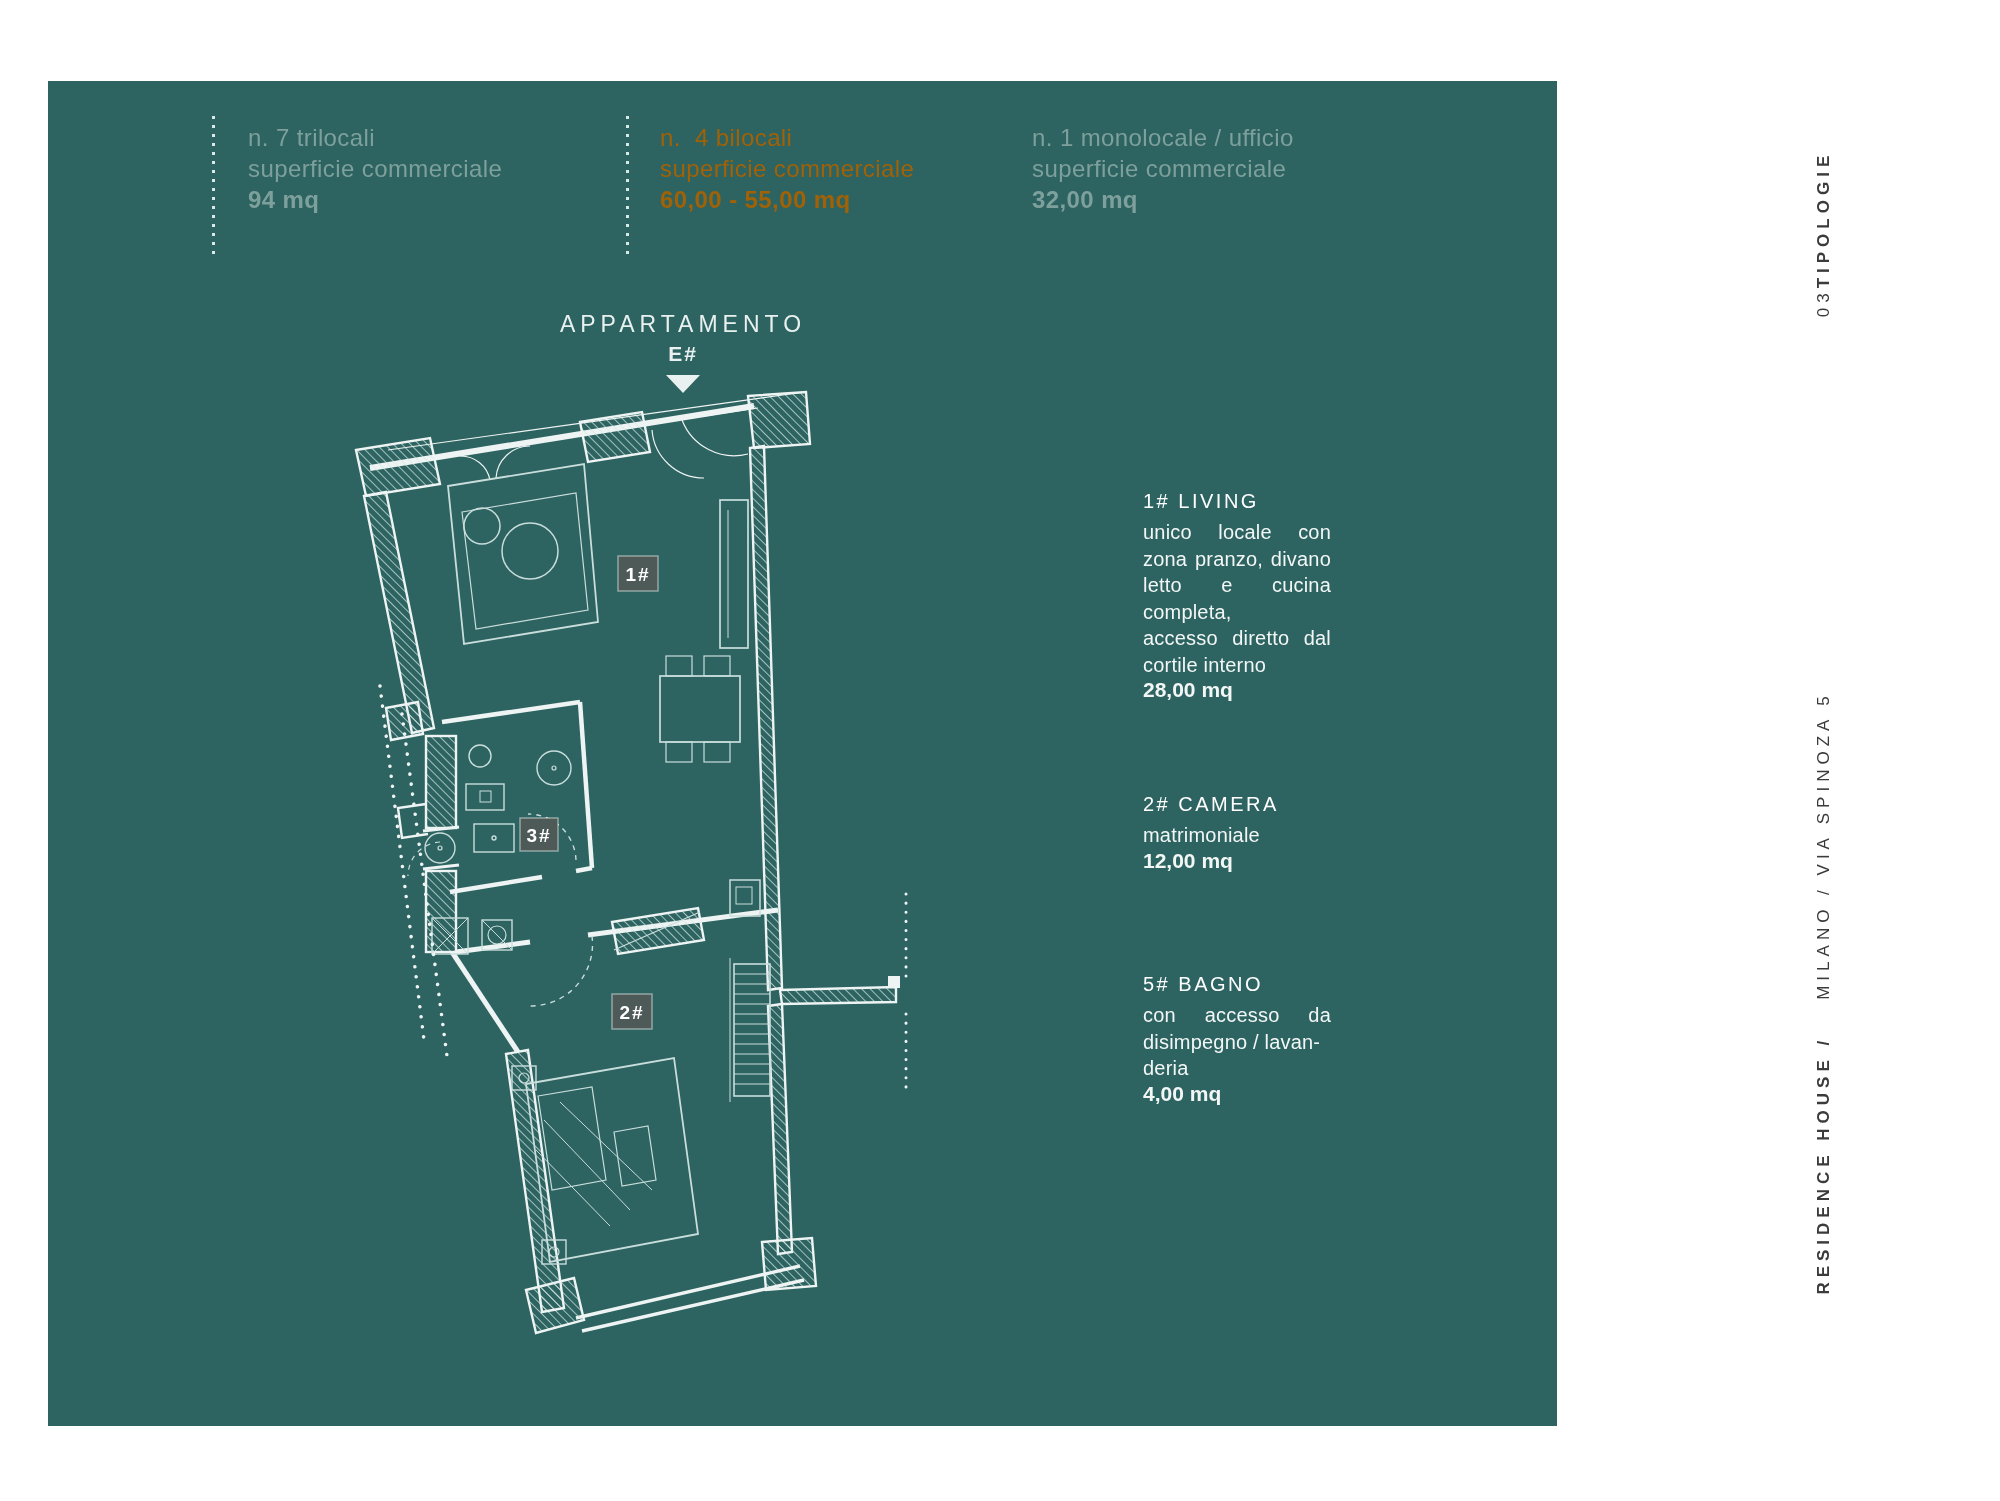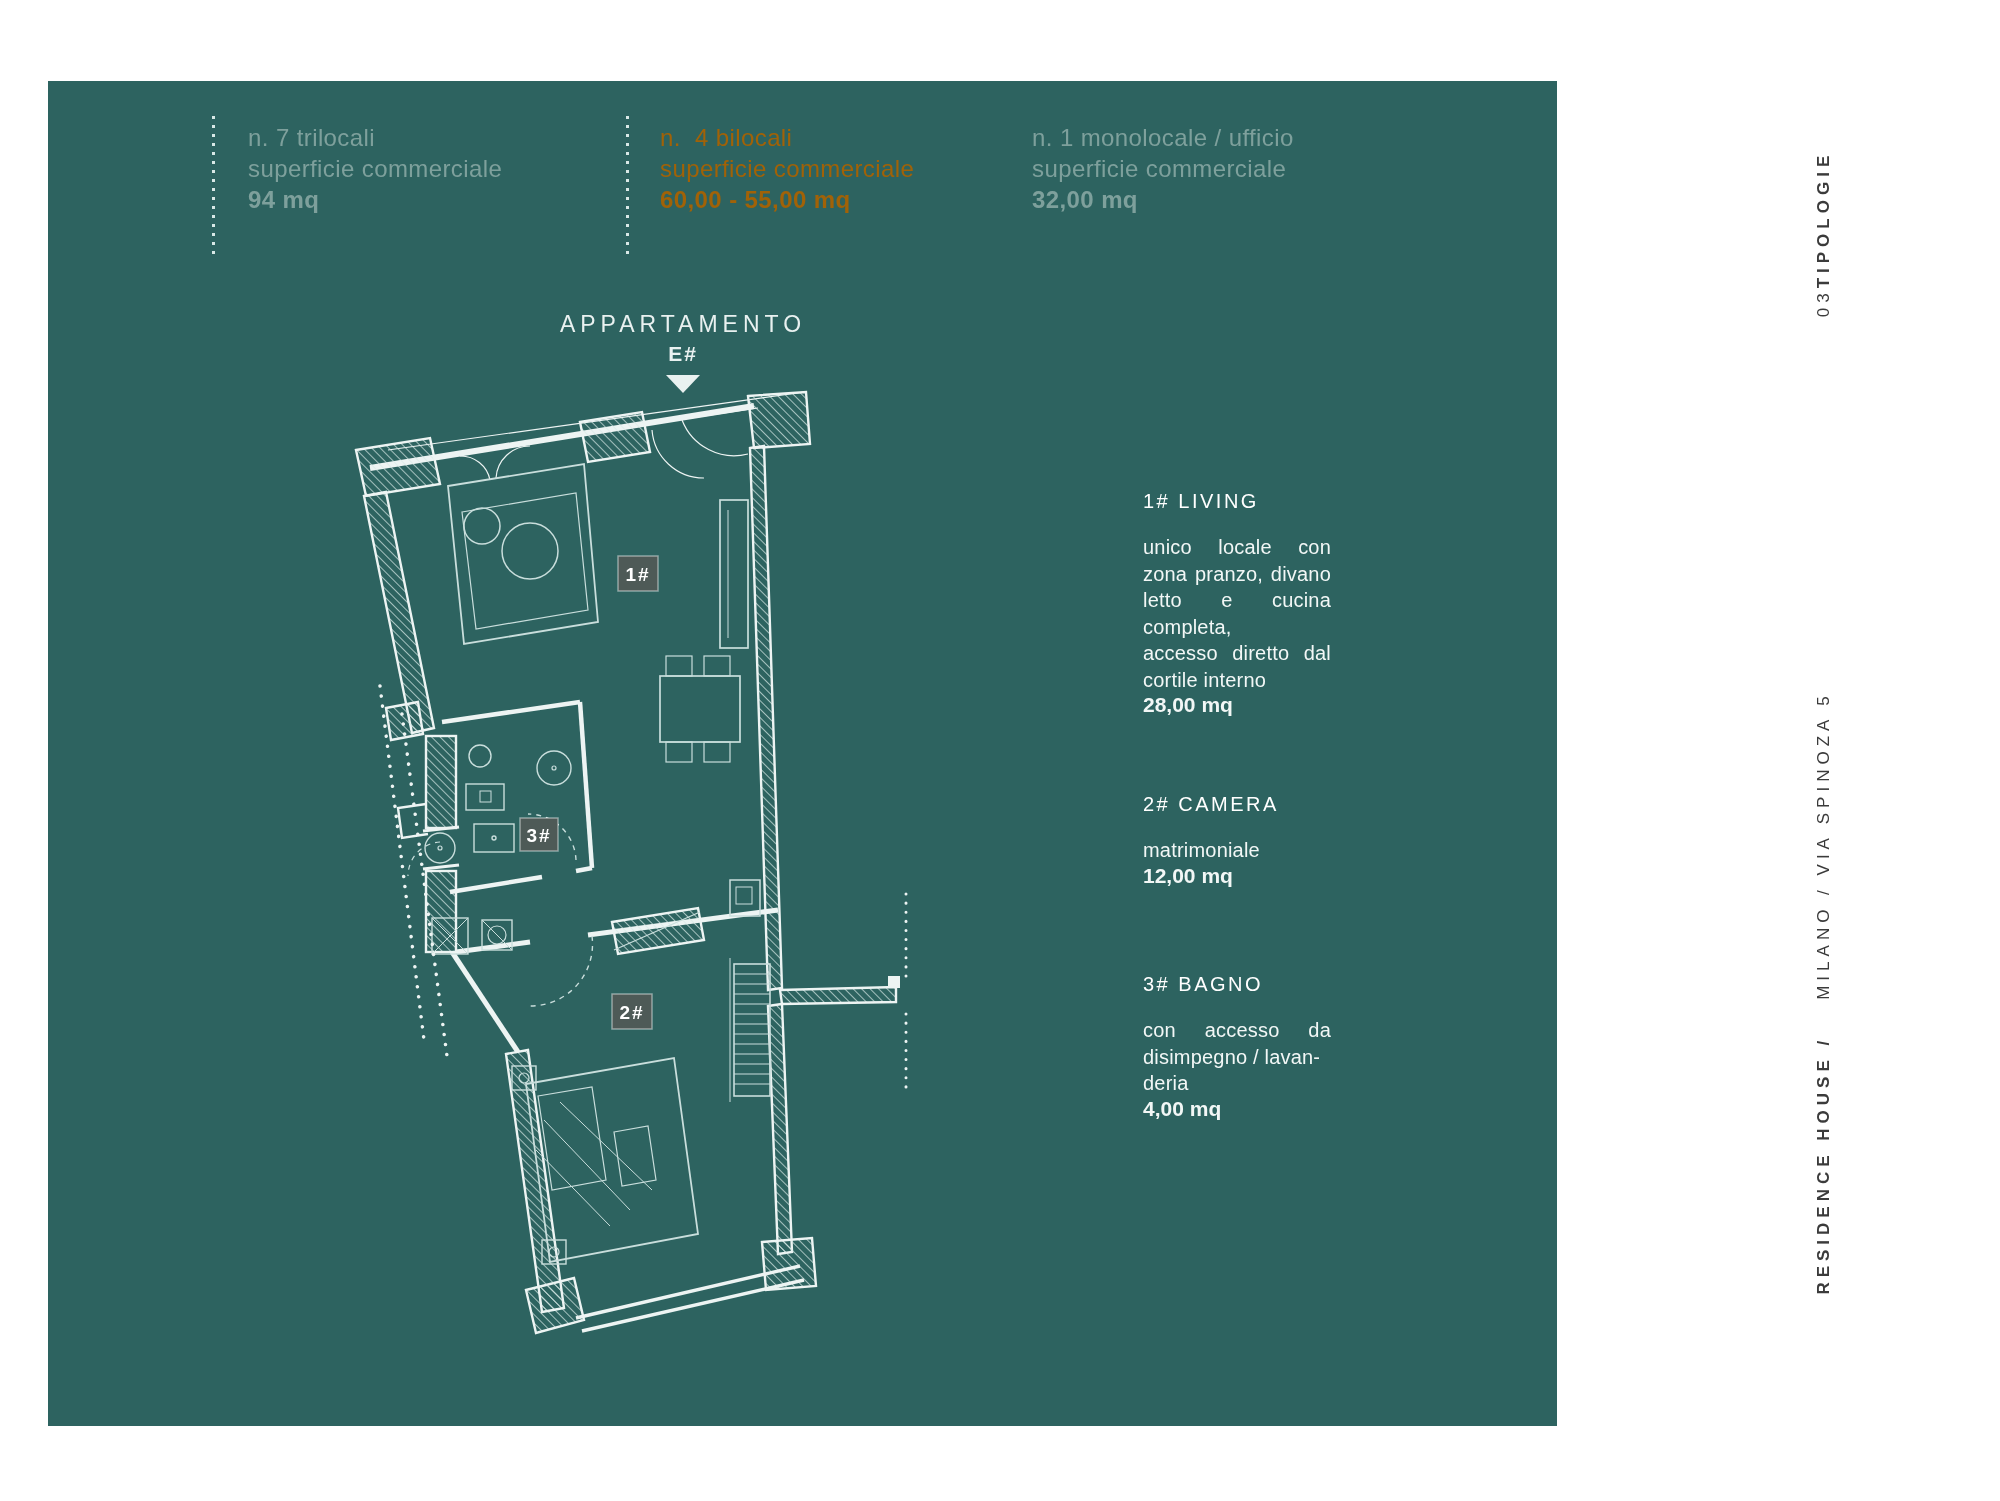--- a/index.html
+++ b/index.html
@@ -21,21 +21,21 @@
   
   .plan-head{left:525px;top:311px;width:316px;text-align:center;color:#e9f1f0;}
   .plan-head .t1{font-size:23px;letter-spacing:5px;}
   .plan-head .t2{font-size:21px;font-weight:bold;letter-spacing:2px;margin-top:4px;}
   .tri{width:0;height:0;border-left:17px solid transparent;border-right:17px solid transparent;
        border-top:18px solid #e9f1f0;margin:9px auto 0 auto;}
 
   
   .section{left:1143px;width:188px;color:#f2f7f6;}
   .section h3{margin:0;font-size:20px;font-weight:normal;letter-spacing:2.5px;color:#ffffff;}
-  .section p{margin:21px 0 0 0;font-size:20px;line-height:26.5px;text-align:justify;
+  .section p{margin:6px 0 0 0;font-size:20px;line-height:26.5px;text-align:justify;
              white-space:pre-line;letter-spacing:.2px;}
   .section .area{font-weight:bold;font-size:21px;}
 
   
   .vtext{display:flex;align-items:center;transform:rotate(-90deg);color:#3b3b3b;
          font-size:17px;letter-spacing:5px;white-space:nowrap;}
   .vt-tip{left:1739px;top:222px;width:170px;height:24px;justify-content:center;}
   .vt-brand{left:1474px;top:980px;width:700px;height:26px;justify-content:center;}
   .vtext .b{font-weight:bold;}
   .vt-gap{display:inline-block;width:36px;}
@@ -228,21 +228,21 @@
   <p>unico locale con zona pranzo, divano letto e cucina completa,
 accesso diretto dal cortile interno</p>
   <div class="area">28,00 mq</div>
 </div>
 <div class="abs section" style="top:793px">
   <h3>2# CAMERA</h3>
   <p>matrimoniale</p>
   <div class="area">12,00 mq</div>
 </div>
 <div class="abs section" style="top:973px">
-  <h3>3# BAGNO</h3>
+  <h3>5# BAGNO</h3>
   <p>con accesso da disimpegno / lavan-
 deria</p>
   <div class="area">4,00 mq</div>
 </div>
 
 <div class="abs vtext vt-tip">
   <span>03 </span>
     <span class="b">TIPOLOGIE</span>
 </div>
 <div class="abs vtext vt-brand">

